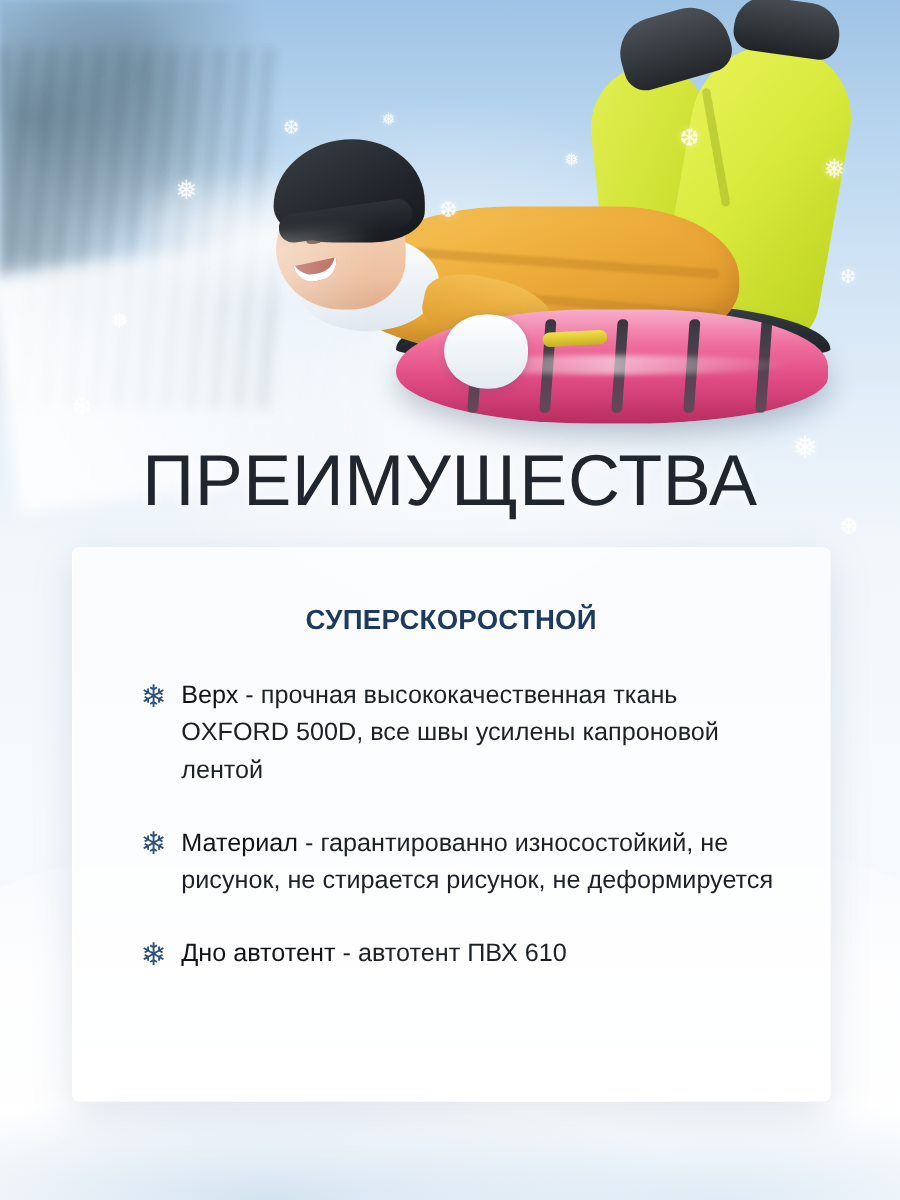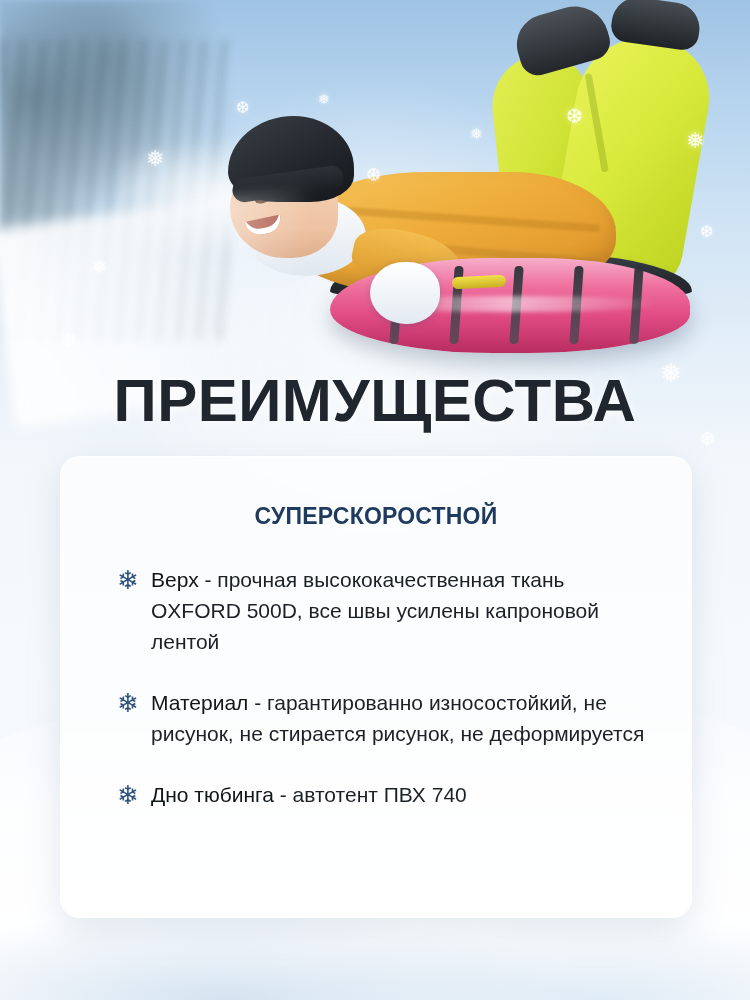--- a/index.html
+++ b/index.html
@@ -332,34 +332,34 @@
   }
 
   
   .heading {
     position: absolute;
     left: 0;
     right: 0;
     top: 366px;
     text-align: center;
     font-size: 60px;
-    font-weight: bold;
+    font-weight: normal;
     letter-spacing: 0.5px;
     color: #20262e;
     text-shadow: 0 2px 10px rgba(255,255,255,0.9);
   }
 
   
   .card {
     position: absolute;
     left: 60px;
     top: 456px;
     width: 630px;
     height: 460px;
-    border-radius: 20px;
+    border-radius: 6px;
     background: rgba(255,255,255,0.62);
     border: 1px solid rgba(255,255,255,0.85);
     box-shadow: 0 10px 34px rgba(90,120,160,0.18);
     backdrop-filter: blur(2px);
   }
   .card-title {
     margin: 46px 0 0 0;
     text-align: center;
     font-size: 23px;
     font-weight: bold;
@@ -462,19 +462,19 @@
         <span class="feature-text"><b>Верх</b><span> - </span><span>прочная высококачественная ткань OXFORD 500D, все швы усилены капроновой лентой</span></span>
       </li>
 
       <li class="feature">
         <span class="feature-icon">❄</span>
         <span class="feature-text"><b>Материал</b><span> - </span><span>гарантированно износостойкий, не рисунок, не стирается рисунок, не деформируется</span></span>
       </li>
 
       <li class="feature">
         <span class="feature-icon">❄</span>
-        <span class="feature-text"><b>Дно тюбинга</b><span> - </span><span>автотент ПВХ 740</span></span>
+        <span class="feature-text"><b>Дно автотент</b><span> - </span><span>автотент ПВХ 610</span></span>
       </li>
 
     </ul>
   </div>
 
 </div>
 
 </body></html>

